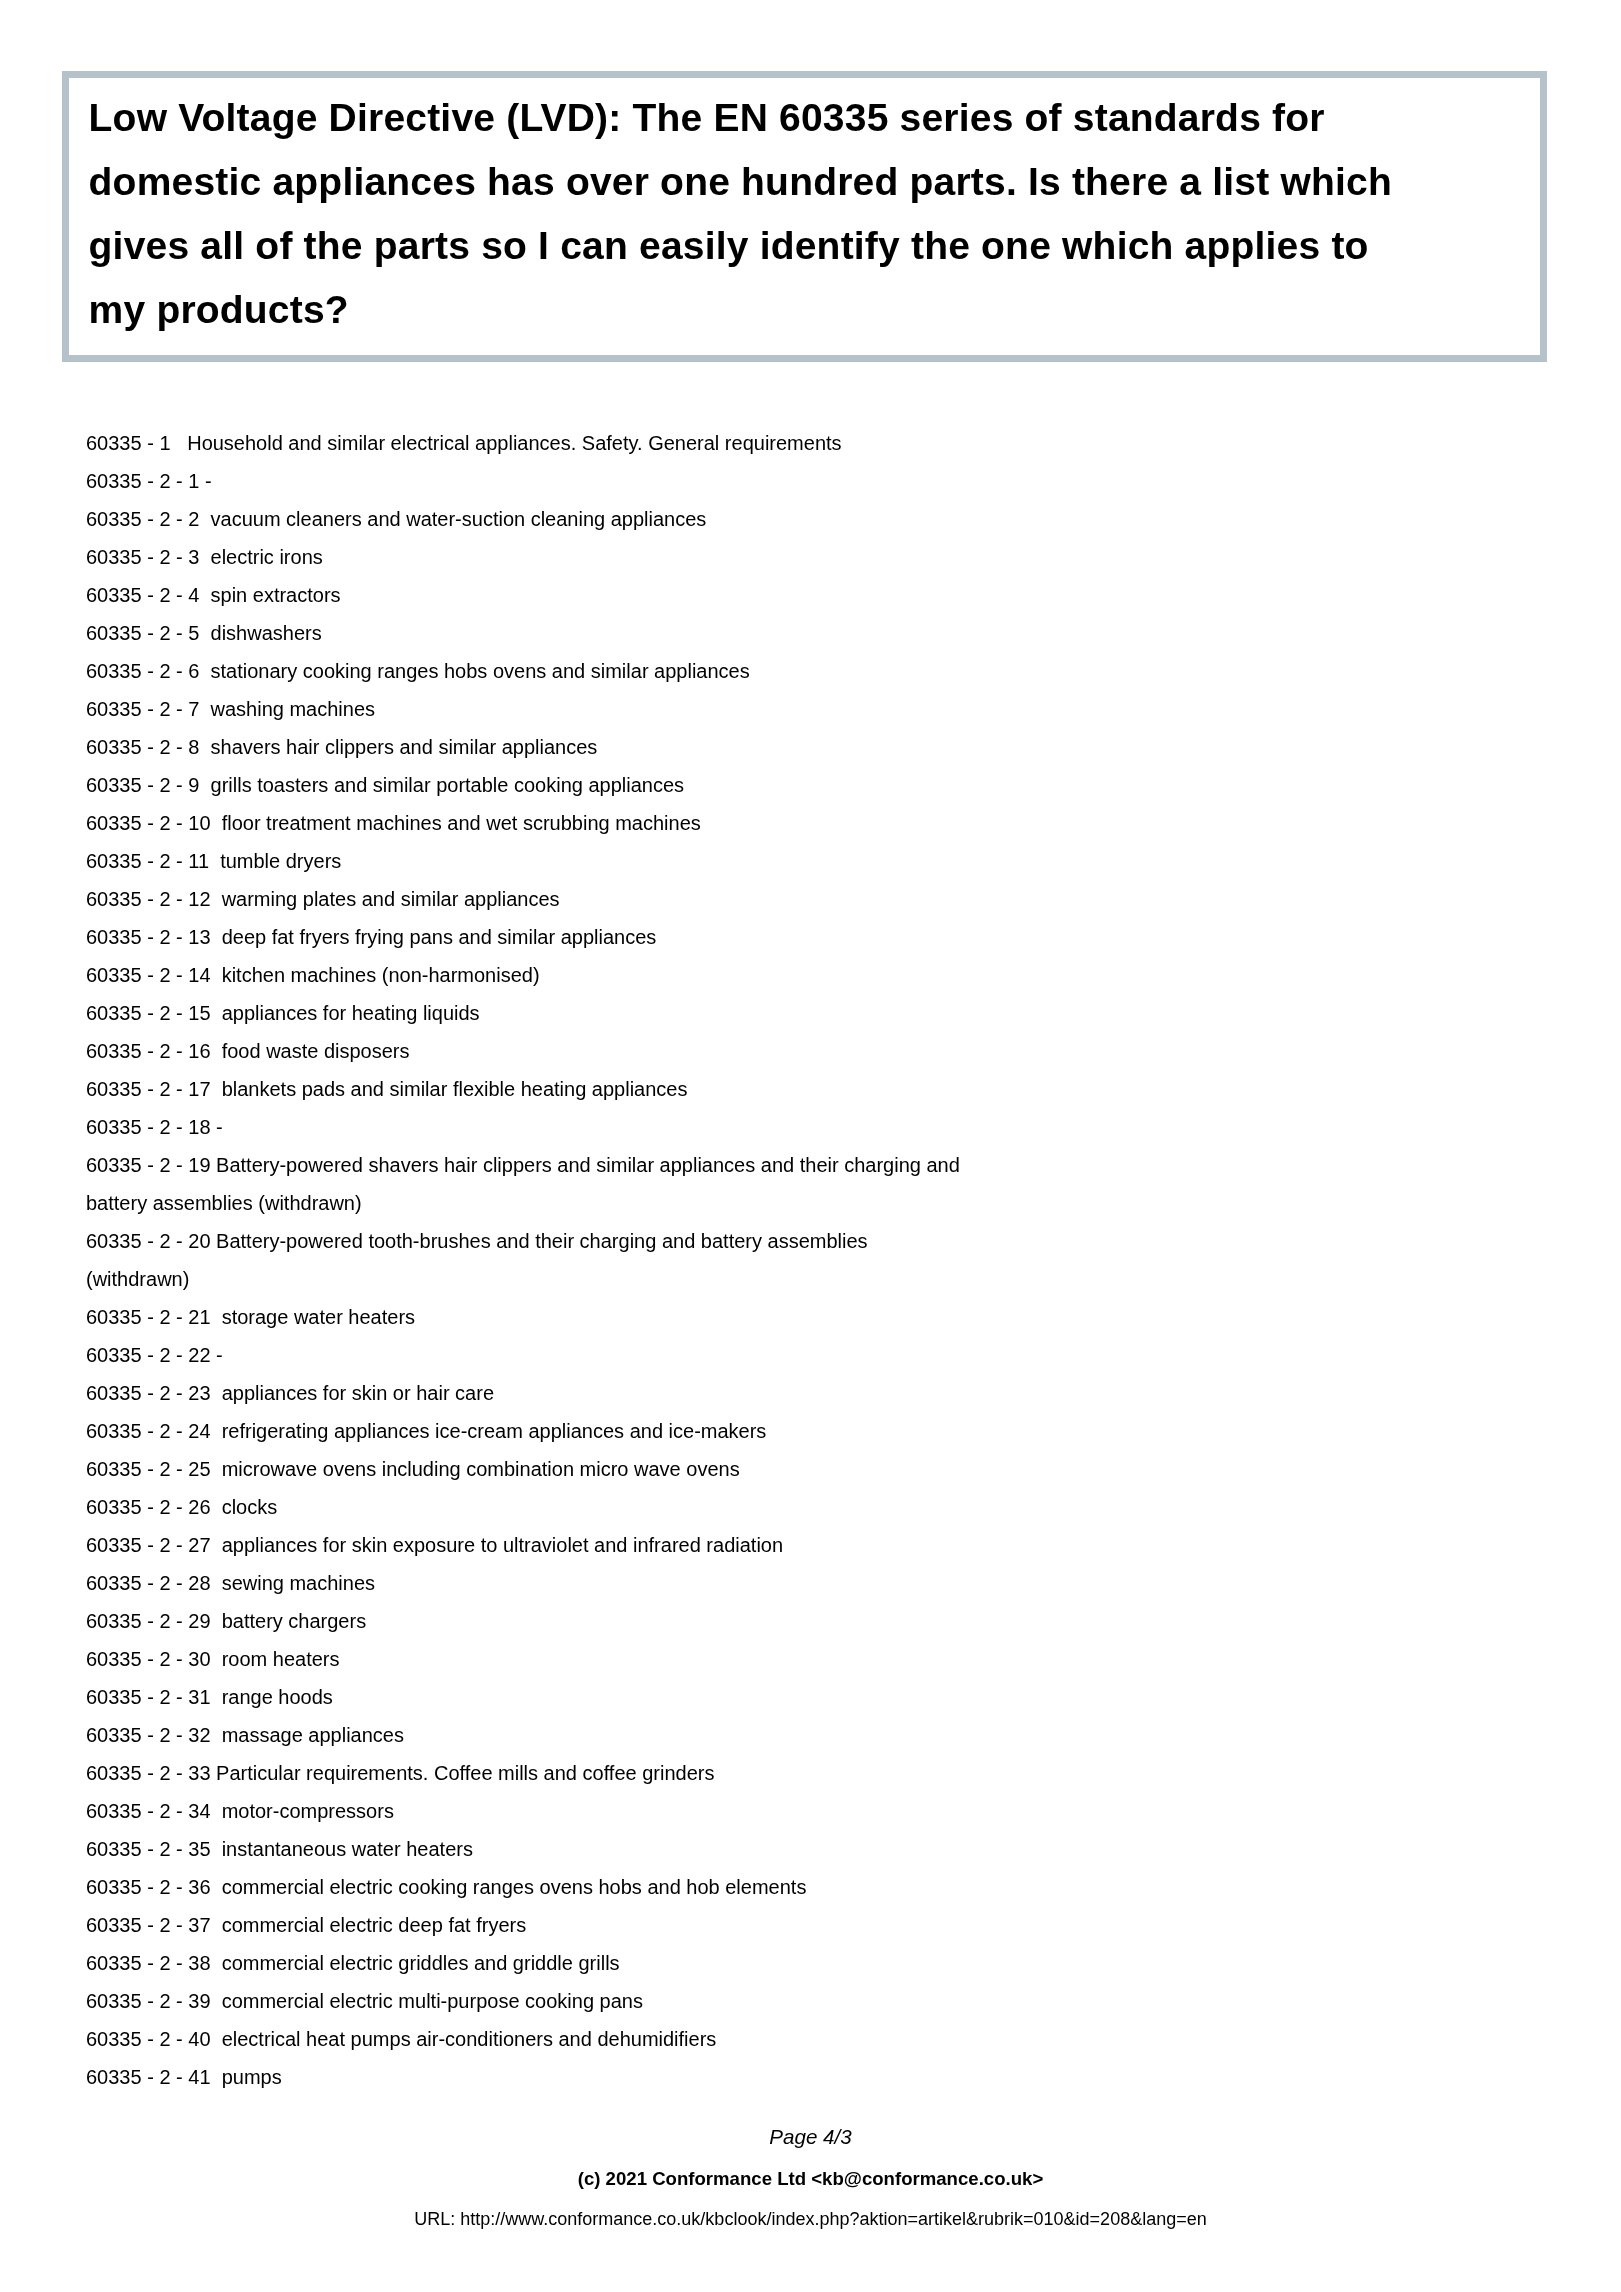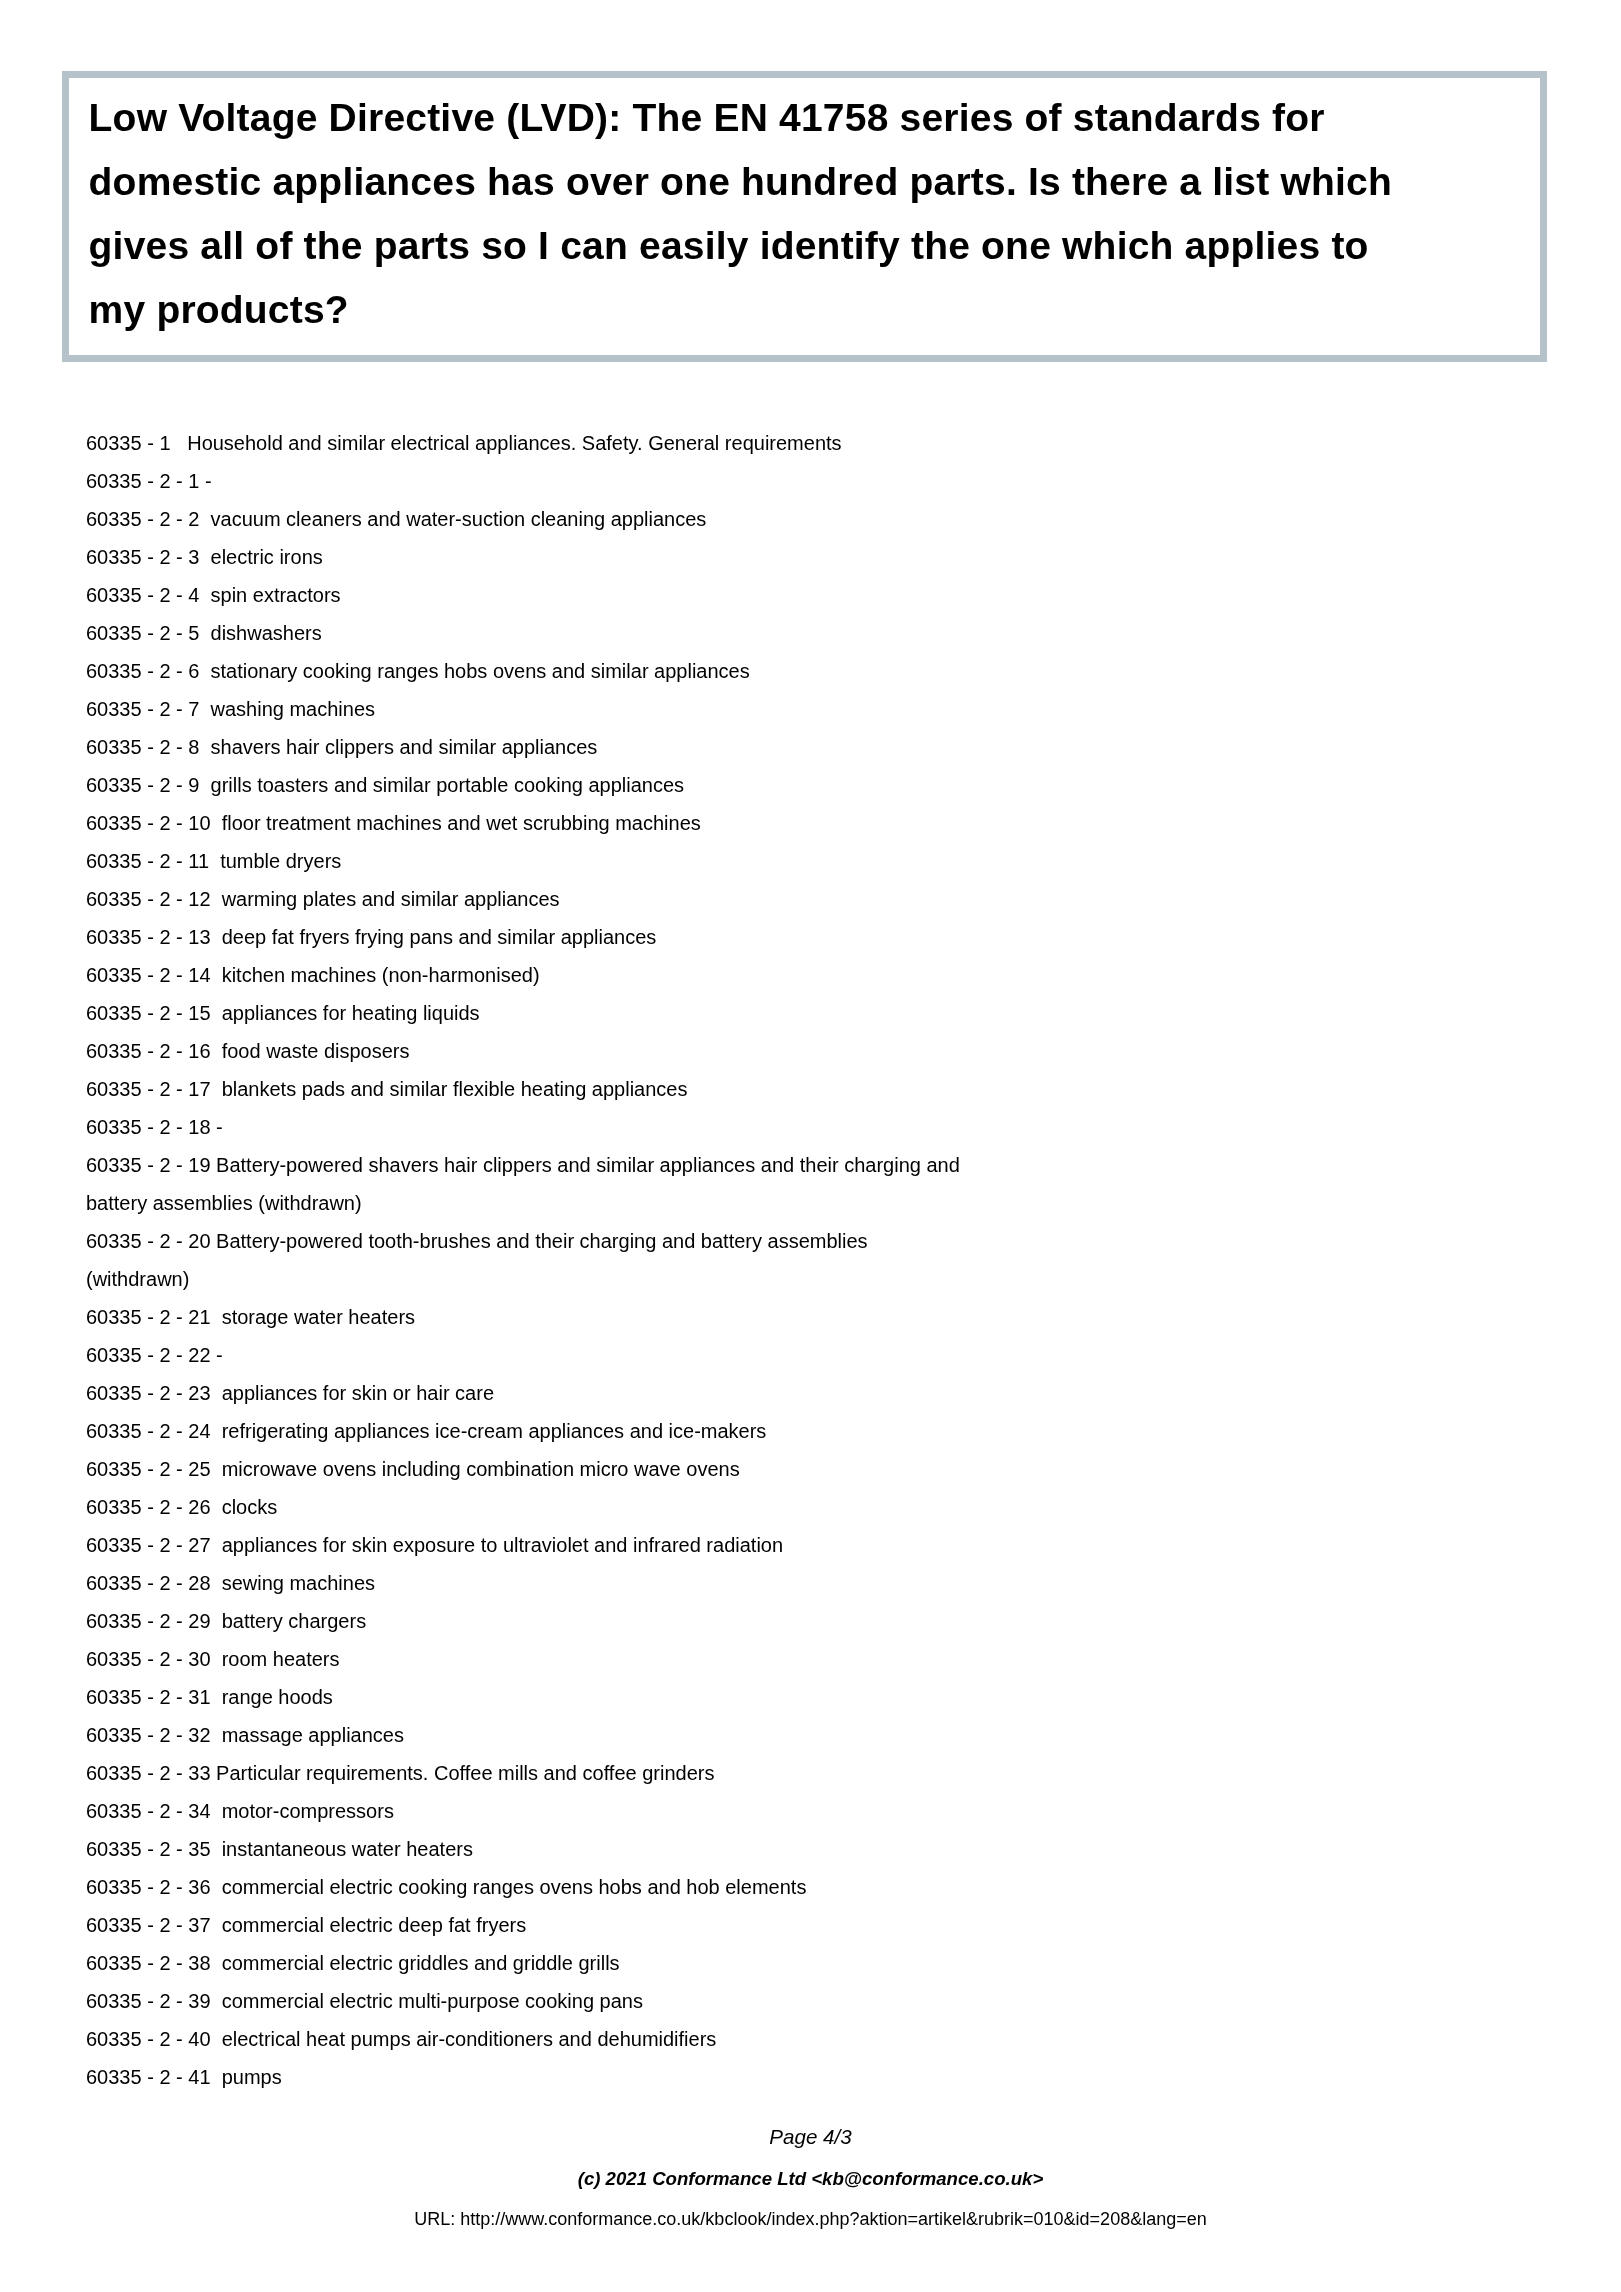--- a/index.html
+++ b/index.html
@@ -56,38 +56,37 @@
     font-style: italic;
   }
   .footer-copyright {
     position: absolute;
     left: 0;
     width: 100%;
     top: 2168px;
     text-align: center;
     font-size: 18.6px;
     font-weight: 700;
-    font-style: italic;
   }
   .footer-url {
     position: absolute;
     left: 0;
     width: 100%;
     top: 2209px;
     text-align: center;
     font-size: 18px;
   }
 </style>
 </head>
 <body>
 
 <div class="page" style="background: rgb(255, 255, 255); color: rgb(0, 0, 0);">
 
   <div class="title-box" style="border-color: rgb(182, 194, 202);">
-    <div class="title-text">Low Voltage Directive (LVD): The EN 41758 series of standards for
+    <div class="title-text">Low Voltage Directive (LVD): The EN 60335 series of standards for
 domestic appliances has over one hundred parts. Is there a list which
 gives all of the parts so I can easily identify the one which applies to
 my products?</div>
   </div>
 
   <div class="standards-list"><div class="list-item">60335 - 1   Household and similar electrical appliances. Safety. General requirements</div><div class="list-item">60335 - 2 - 1 -</div><div class="list-item">60335 - 2 - 2  vacuum cleaners and water-suction cleaning appliances</div><div class="list-item">60335 - 2 - 3  electric irons</div><div class="list-item">60335 - 2 - 4  spin extractors</div><div class="list-item">60335 - 2 - 5  dishwashers</div><div class="list-item">60335 - 2 - 6  stationary cooking ranges hobs ovens and similar appliances</div><div class="list-item">60335 - 2 - 7  washing machines</div><div class="list-item">60335 - 2 - 8  shavers hair clippers and similar appliances</div><div class="list-item">60335 - 2 - 9  grills toasters and similar portable cooking appliances</div><div class="list-item">60335 - 2 - 10  floor treatment machines and wet scrubbing machines</div><div class="list-item">60335 - 2 - 11  tumble dryers</div><div class="list-item">60335 - 2 - 12  warming plates and similar appliances</div><div class="list-item">60335 - 2 - 13  deep fat fryers frying pans and similar appliances</div><div class="list-item">60335 - 2 - 14  kitchen machines (non-harmonised)</div><div class="list-item">60335 - 2 - 15  appliances for heating liquids</div><div class="list-item">60335 - 2 - 16  food waste disposers</div><div class="list-item">60335 - 2 - 17  blankets pads and similar flexible heating appliances</div><div class="list-item">60335 - 2 - 18 -</div><div class="list-item">60335 - 2 - 19 Battery-powered shavers hair clippers and similar appliances and their charging and
 battery assemblies (withdrawn)</div><div class="list-item">60335 - 2 - 20 Battery-powered tooth-brushes and their charging and battery assemblies
 (withdrawn)</div><div class="list-item">60335 - 2 - 21  storage water heaters</div><div class="list-item">60335 - 2 - 22 -</div><div class="list-item">60335 - 2 - 23  appliances for skin or hair care</div><div class="list-item">60335 - 2 - 24  refrigerating appliances ice-cream appliances and ice-makers</div><div class="list-item">60335 - 2 - 25  microwave ovens including combination micro wave ovens</div><div class="list-item">60335 - 2 - 26  clocks</div><div class="list-item">60335 - 2 - 27  appliances for skin exposure to ultraviolet and infrared radiation</div><div class="list-item">60335 - 2 - 28  sewing machines</div><div class="list-item">60335 - 2 - 29  battery chargers</div><div class="list-item">60335 - 2 - 30  room heaters</div><div class="list-item">60335 - 2 - 31  range hoods</div><div class="list-item">60335 - 2 - 32  massage appliances</div><div class="list-item">60335 - 2 - 33 Particular requirements. Coffee mills and coffee grinders</div><div class="list-item">60335 - 2 - 34  motor-compressors</div><div class="list-item">60335 - 2 - 35  instantaneous water heaters</div><div class="list-item">60335 - 2 - 36  commercial electric cooking ranges ovens hobs and hob elements</div><div class="list-item">60335 - 2 - 37  commercial electric deep fat fryers</div><div class="list-item">60335 - 2 - 38  commercial electric griddles and griddle grills</div><div class="list-item">60335 - 2 - 39  commercial electric multi-purpose cooking pans</div><div class="list-item">60335 - 2 - 40  electrical heat pumps air-conditioners and dehumidifiers</div><div class="list-item">60335 - 2 - 41  pumps</div></div>
 
   <div class="footer-page">Page 4/3</div>

